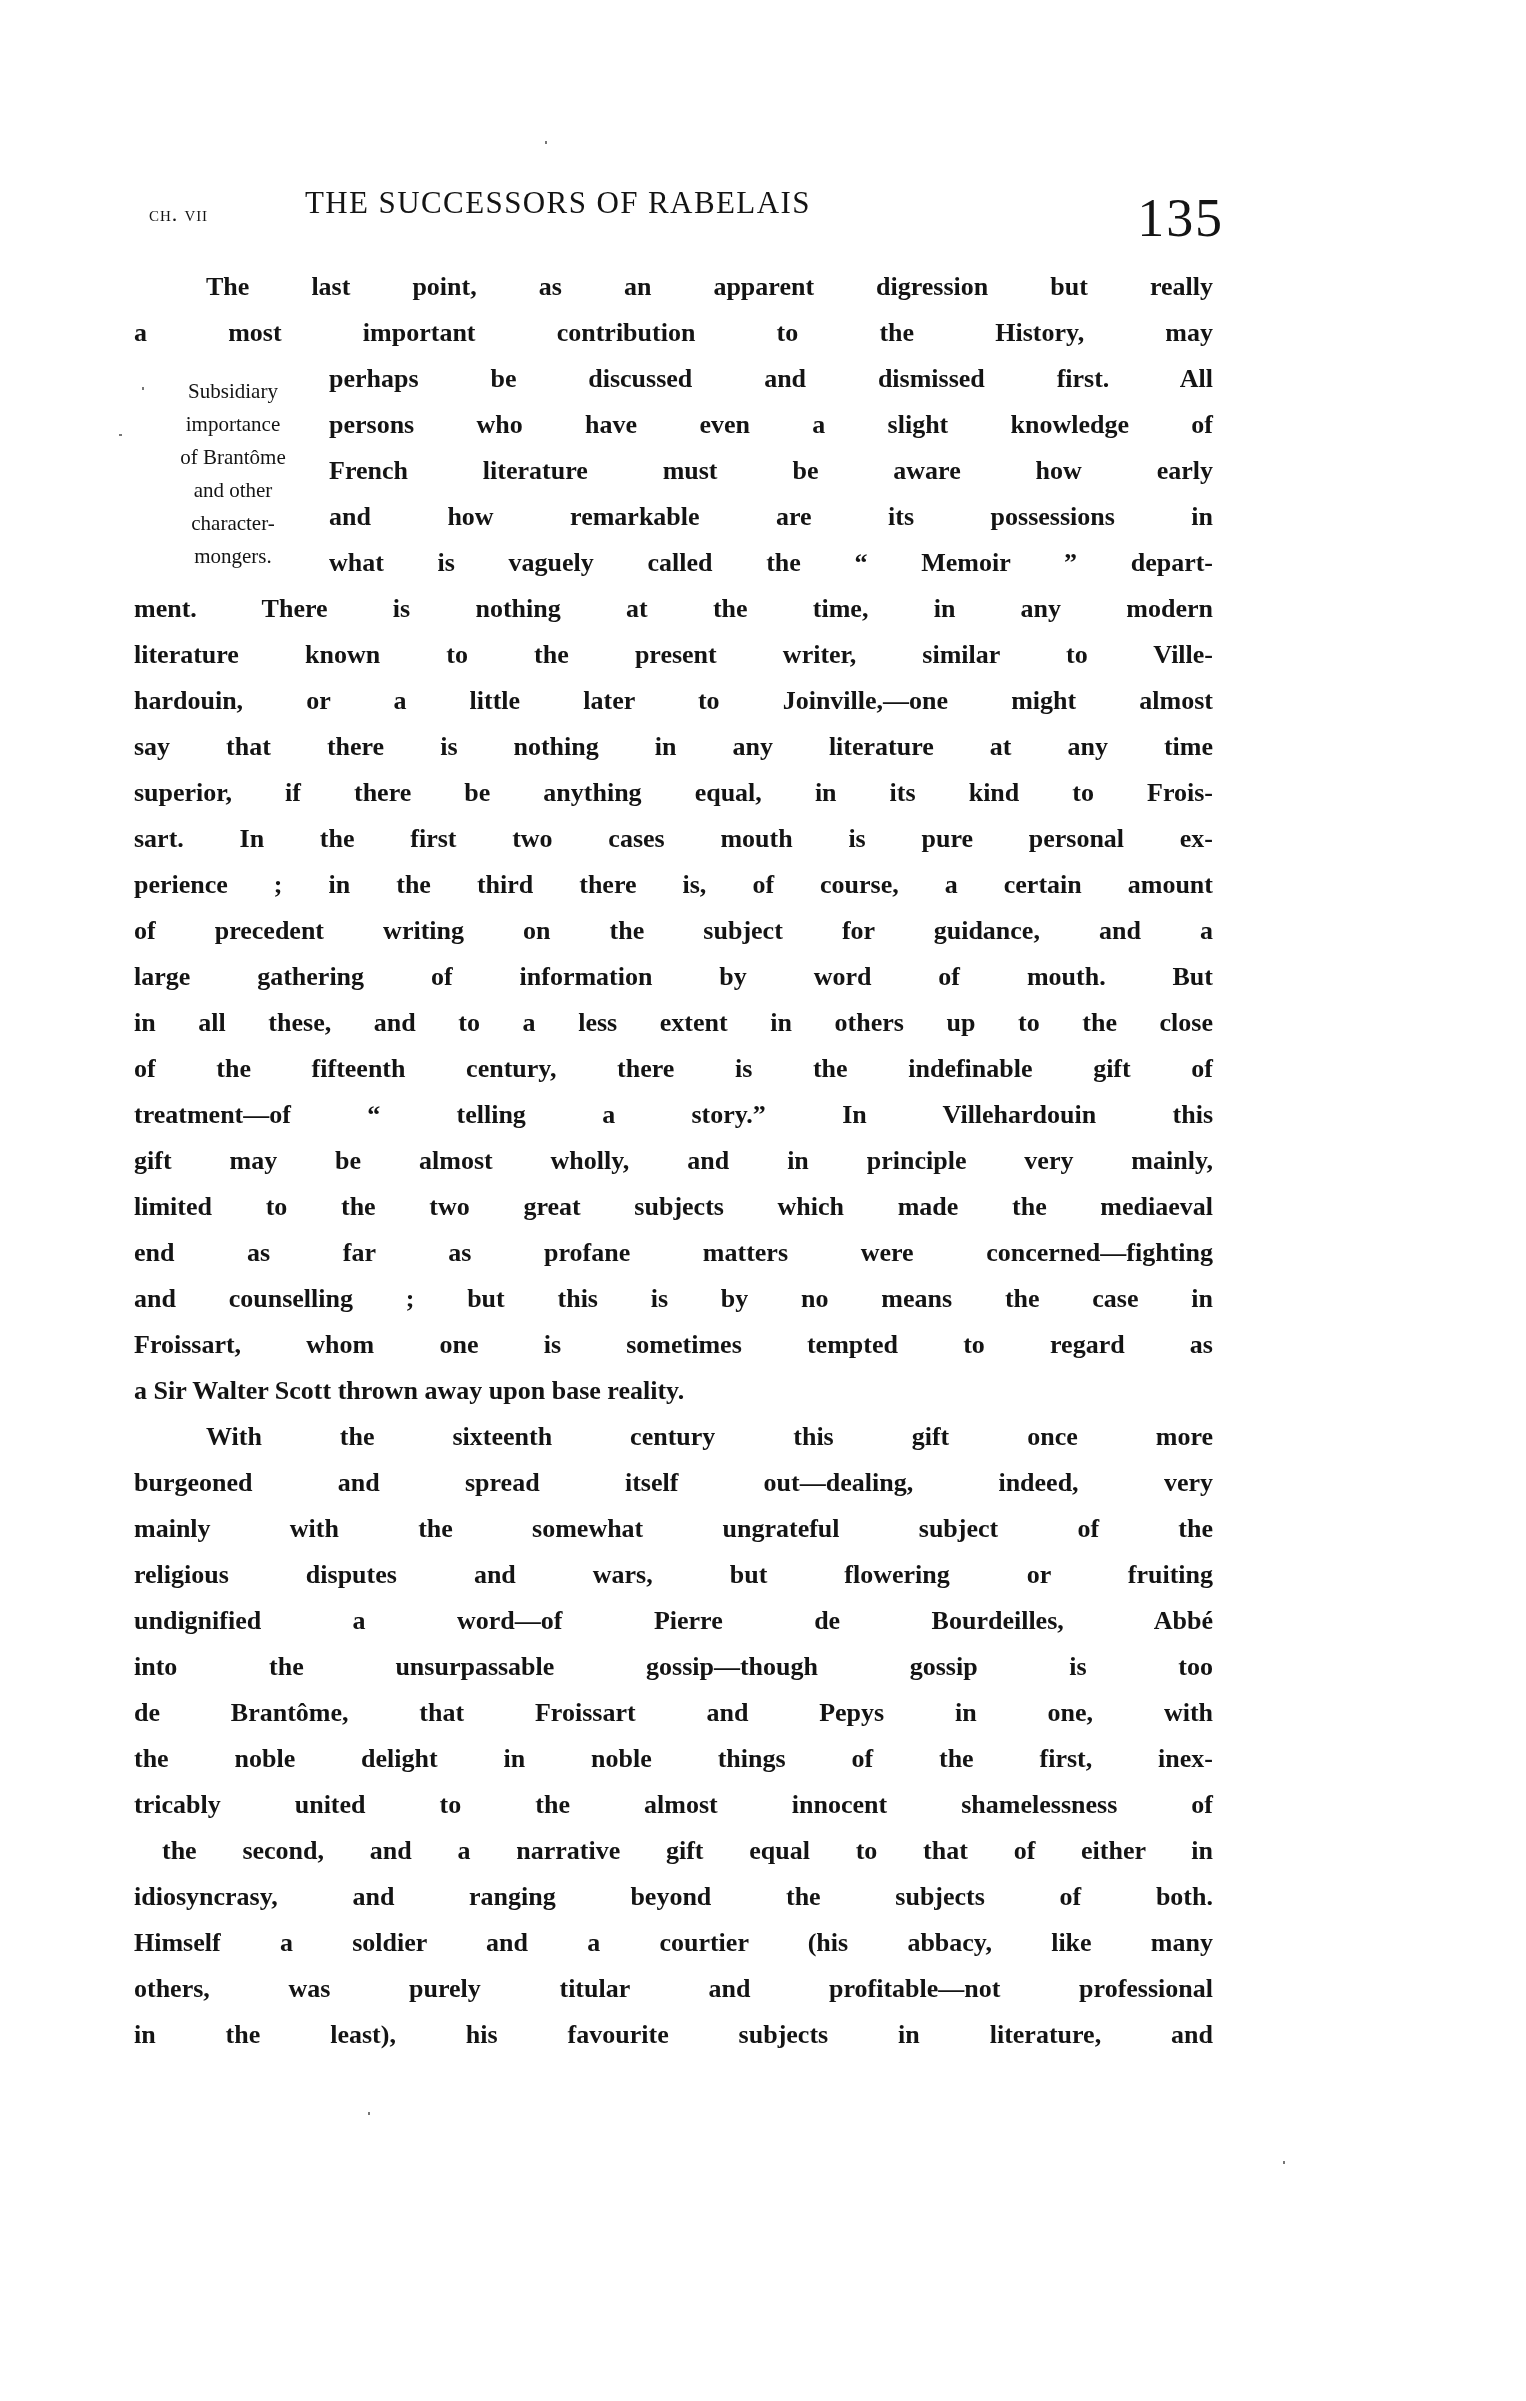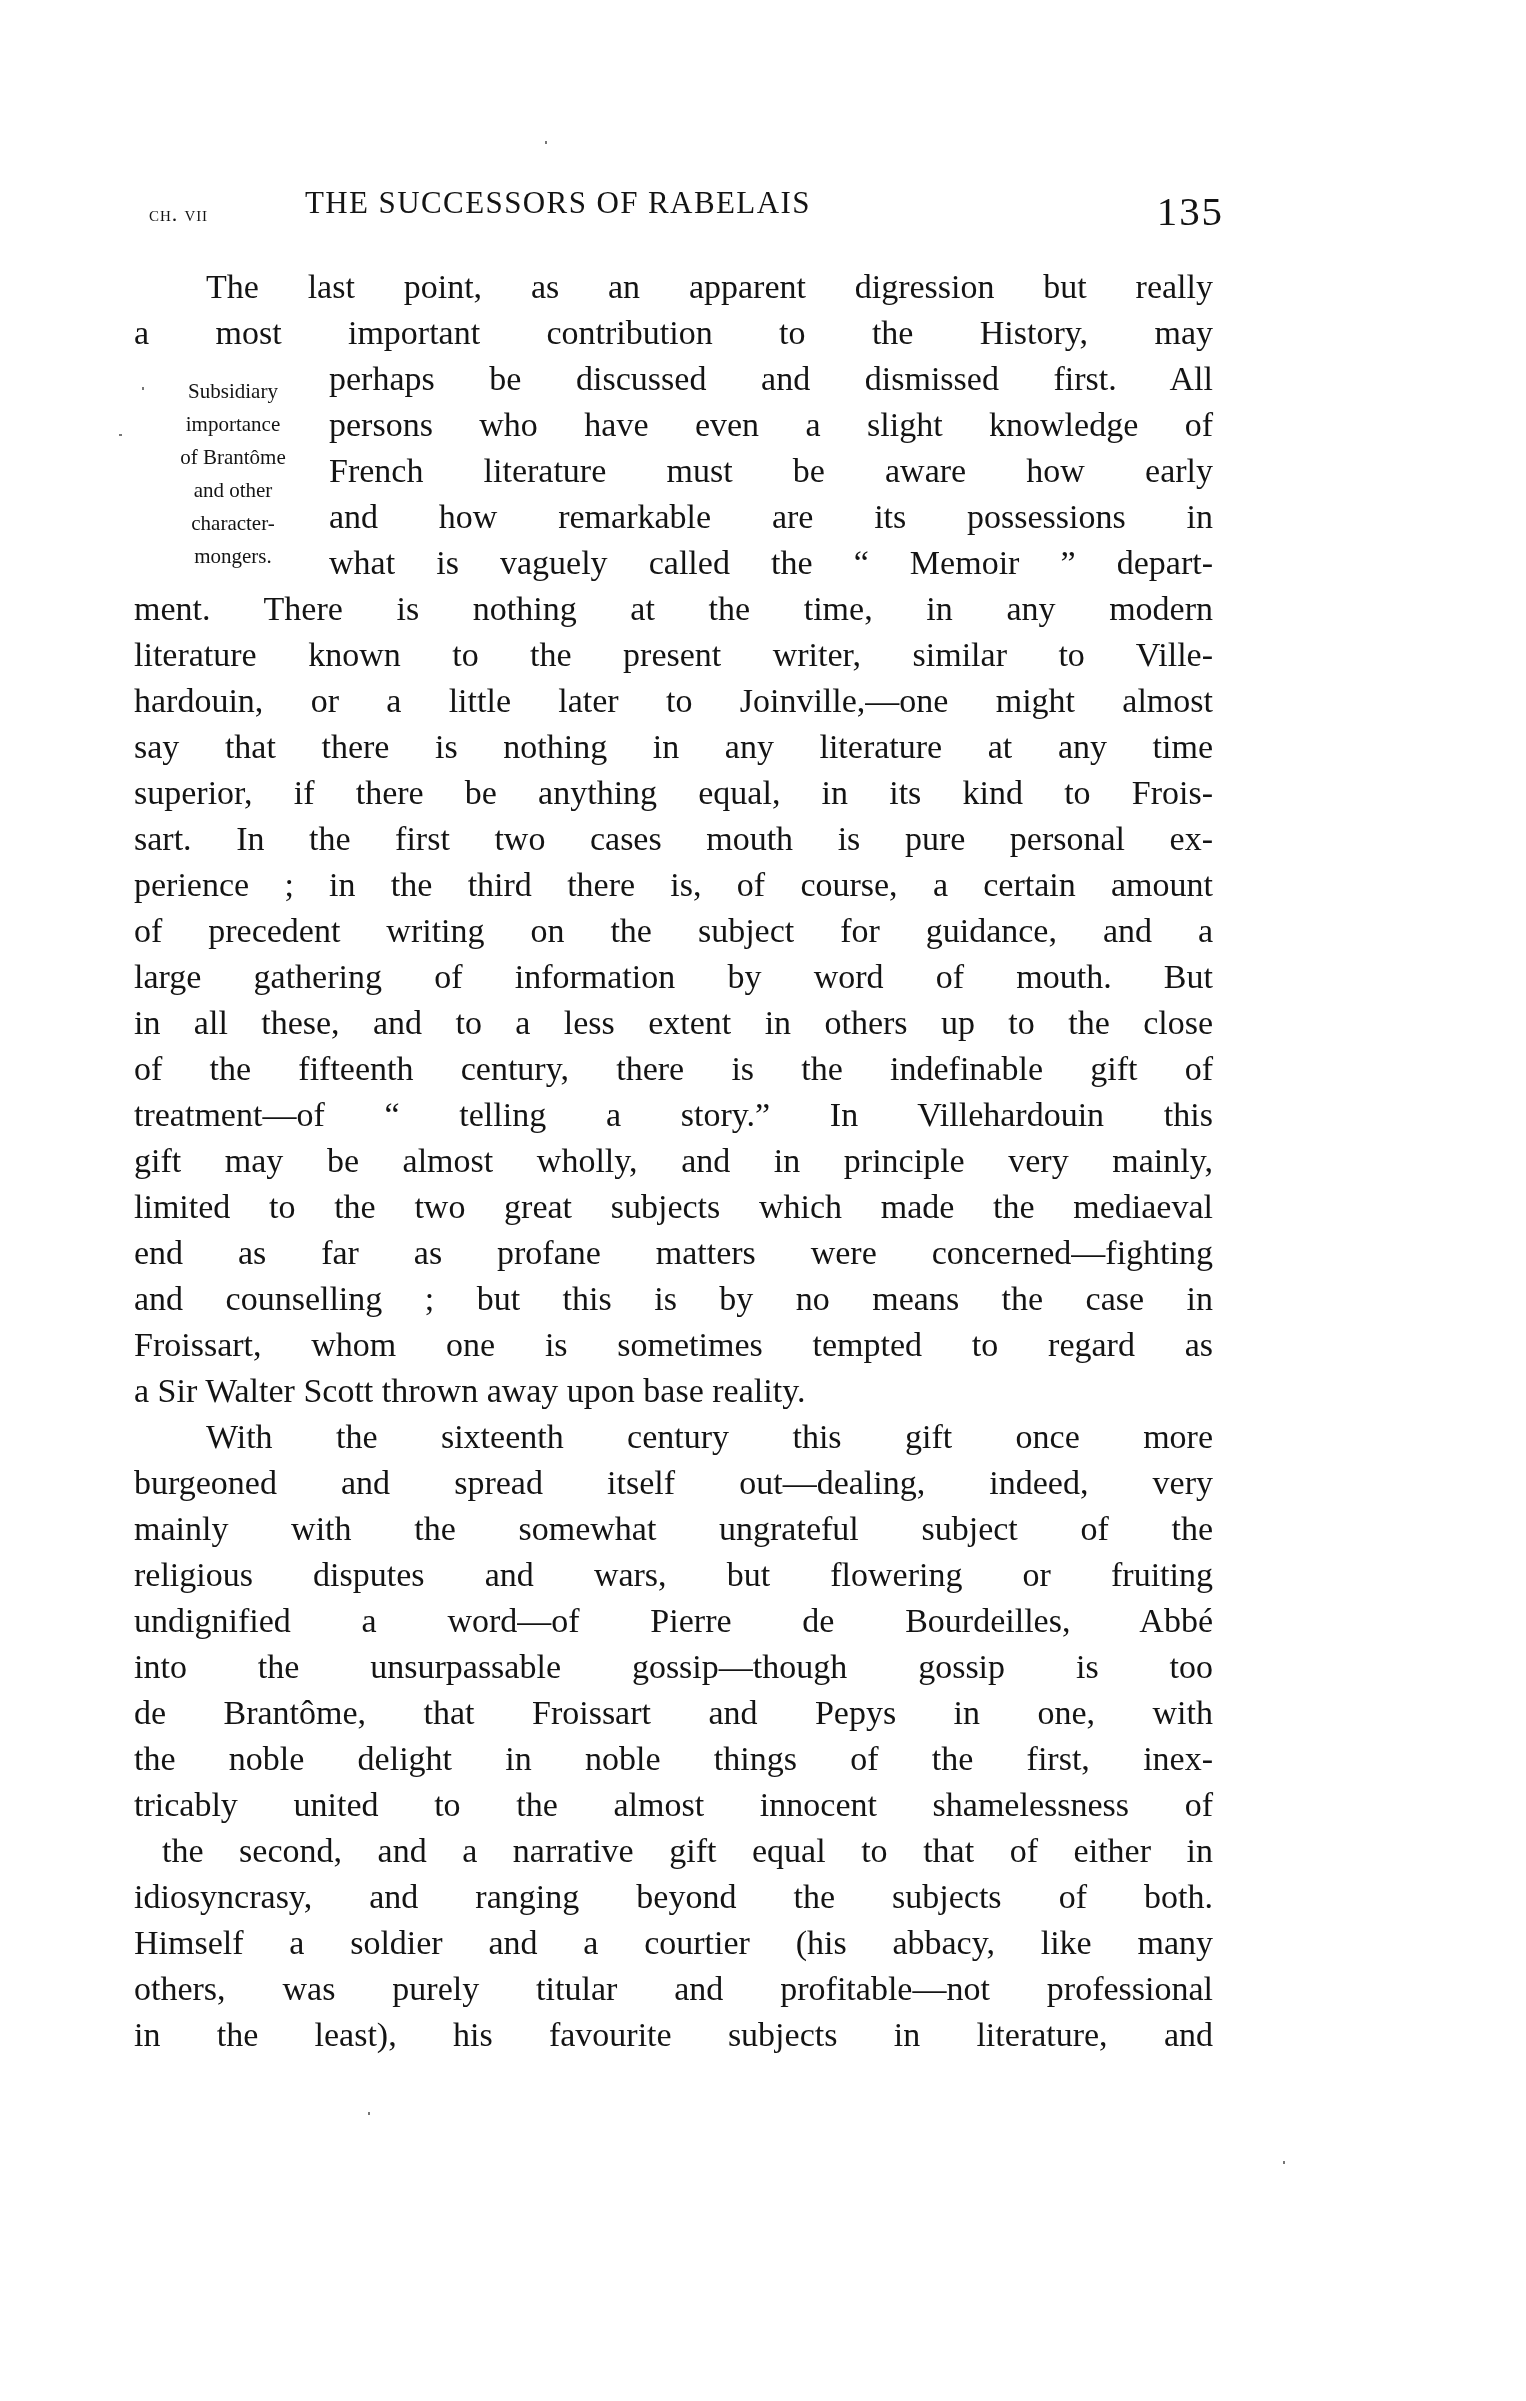--- a/index.html
+++ b/index.html
@@ -1,23 +1,23 @@
 <!DOCTYPE html>
 <html style="font-size:15px"><head>
   <meta charset="utf-8">
   <style>
     html, body { margin: 0; padding: 0; background: #ffffff; }
     body { width: 1527px; height: 2401px; position: relative; overflow: hidden; color: #141414; font-family: "Liberation Serif", "DejaVu Serif", serif; }
     .page { position: absolute; left: 0; top: 0; width: 1527px; height: 2401px; }
     .running-head { position: absolute; left: 139px; top: 185px; width: 1075px; height: 56px; margin-left: 10px; }
     .rh-chapter { position: absolute; left: 0; top: 15.8px; font-size: 22px; letter-spacing: 0.9px; font-variant: small-caps; text-transform: lowercase; }
     .rh-title { position: absolute; left: 156px; top: 0; font-size: 31px; letter-spacing: 1.4px; white-space: nowrap; }
-    .rh-page { position: absolute; right: 0; top: 1.9px; font-size: 41px; letter-spacing: 1.9px; }
+    .rh-page { position: absolute; right: 0; top: 1.9px; font-size: 54px; letter-spacing: 1.9px; }
     .body-text { position: absolute; left: 134px; top: 264px; width: 1079px; }
-    .line { height: 46px; font-size: 34px; line-height: 46px; text-align: justify; text-align-last: justify; white-space: nowrap; overflow: visible; }
+    .line { height: 46px; font-size: 26px; line-height: 46px; text-align: justify; text-align-last: justify; white-space: nowrap; overflow: visible; font-weight: bold; }
     .line.indent { padding-left: 72px; }
     .line.short { text-align-last: left; }
     .line.with-note { padding-left: 195px; }
     .margin-note { position: absolute; left: 145px; top: 375px; width: 176px; text-align: center; font-size: 21px; line-height: 33px; }
     .margin-note div { white-space: nowrap; }
     .stray { position: absolute; width: 1.9px; height: 2.8px; background: #777; }
   </style>
 </head>
 <body>
 

